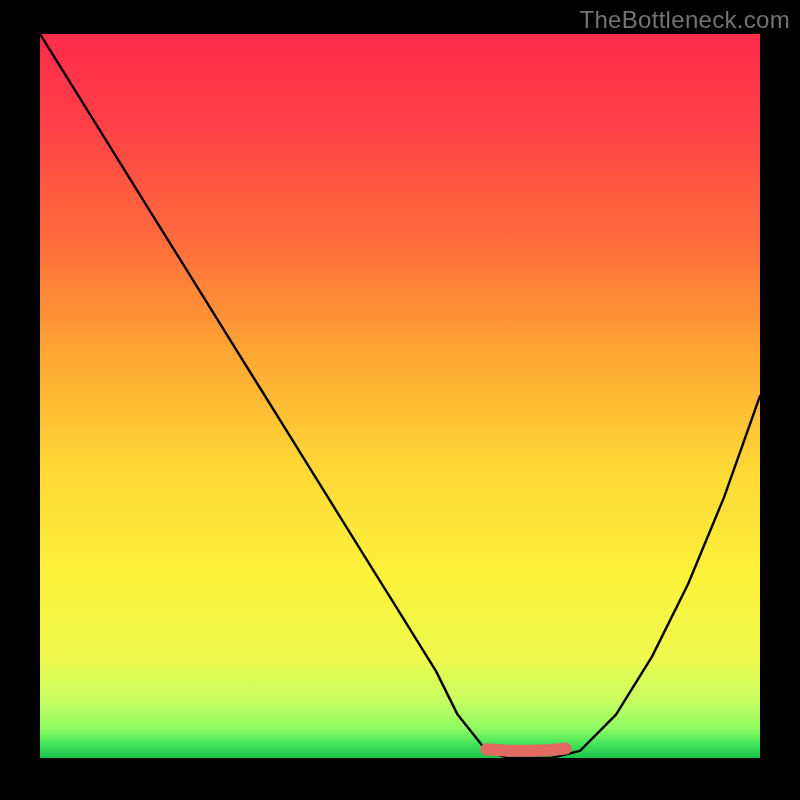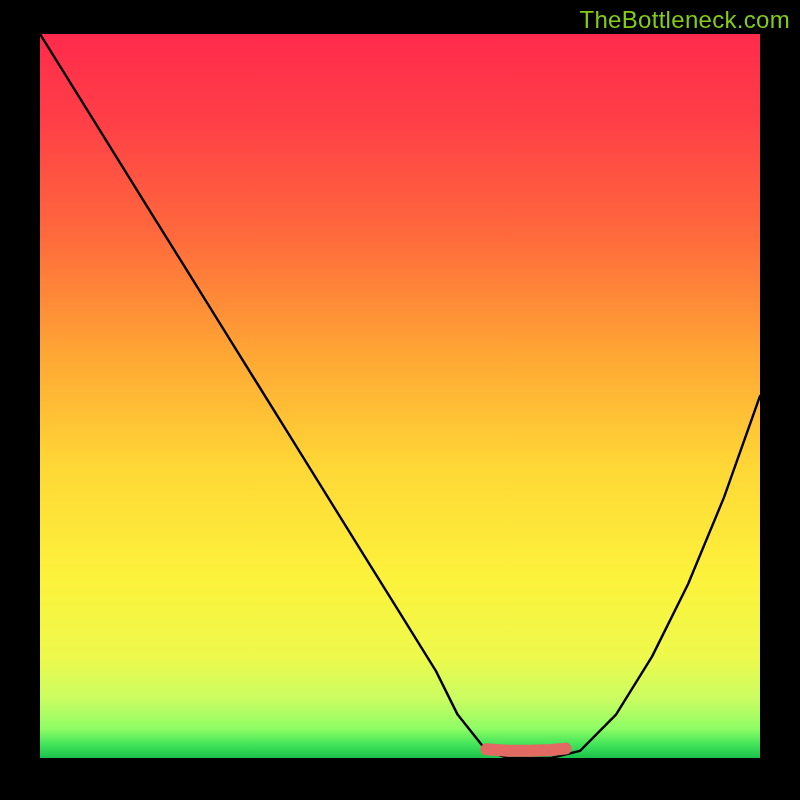--- a/index.html
+++ b/index.html
@@ -14,21 +14,21 @@
   .frame {
     position: relative;
     width: 800px;
     height: 800px;
     background: #000;
   }
   .watermark {
     position: absolute;
     top: 6px;
     right: 10px;
-    color: #84cc16;
+    color: #737373;
     font-size: 24px;
     letter-spacing: 0.3px;
     z-index: 5;
   }
   .plot-area {
     position: absolute;
     left: 40px;
     top: 34px;
     width: 720px;
     height: 724px;

